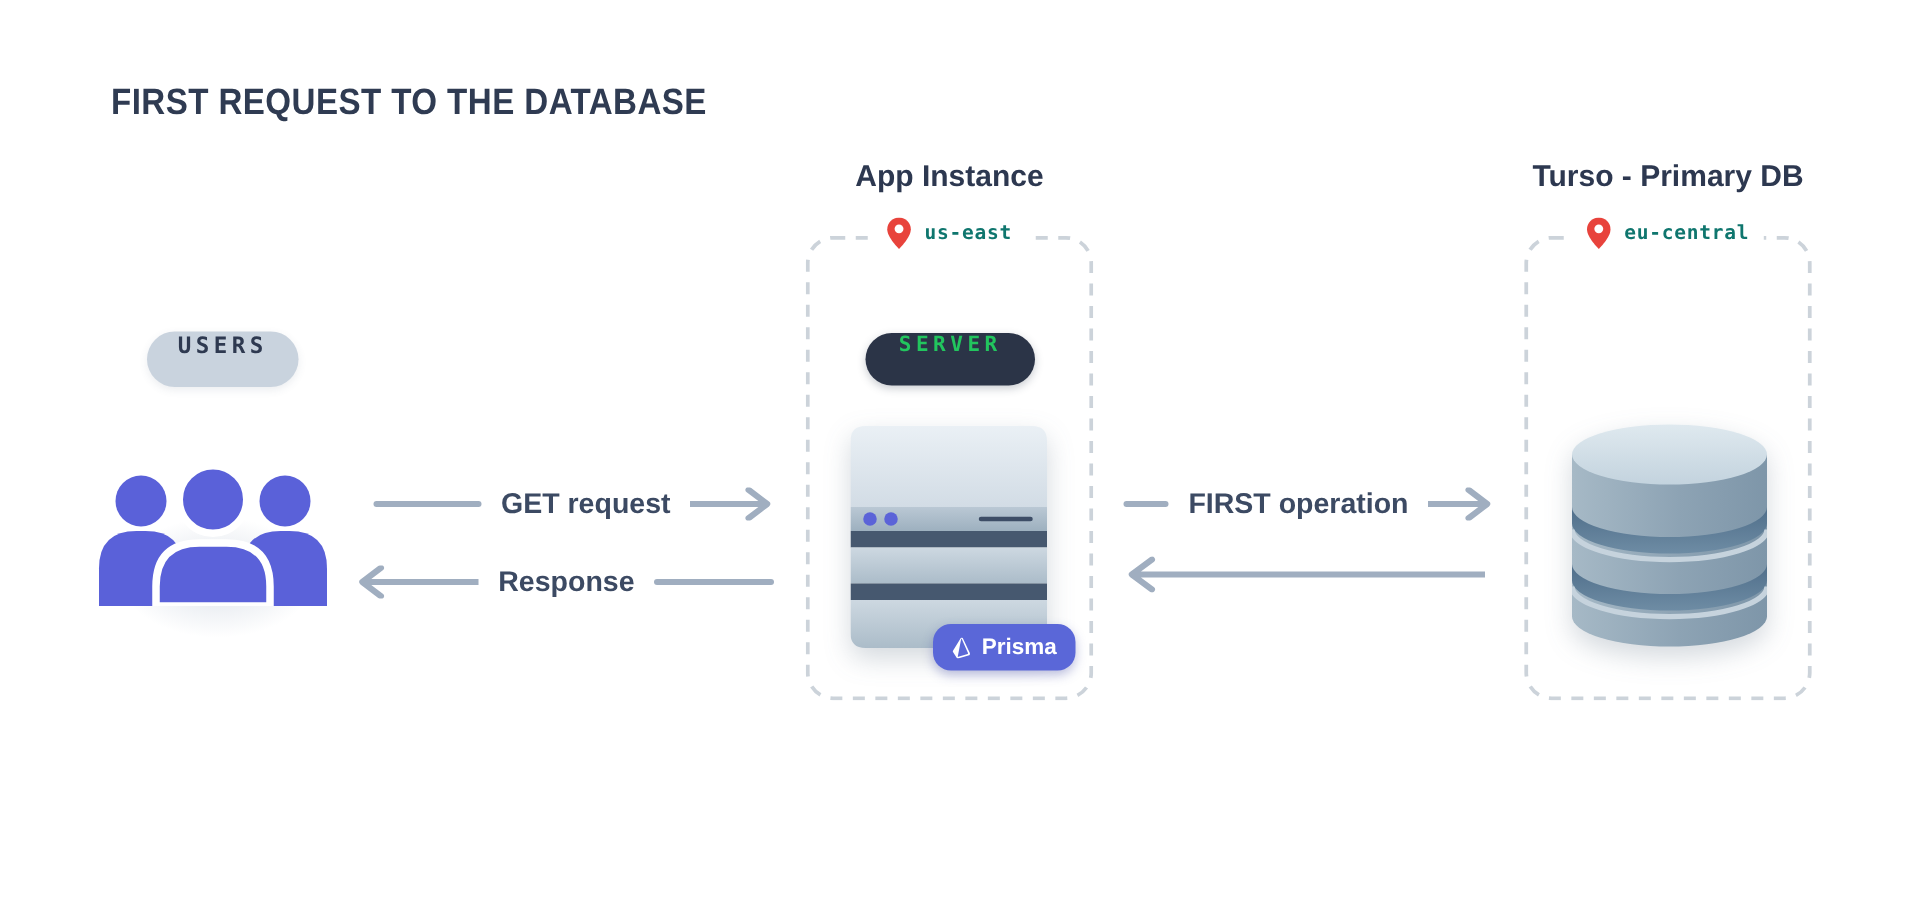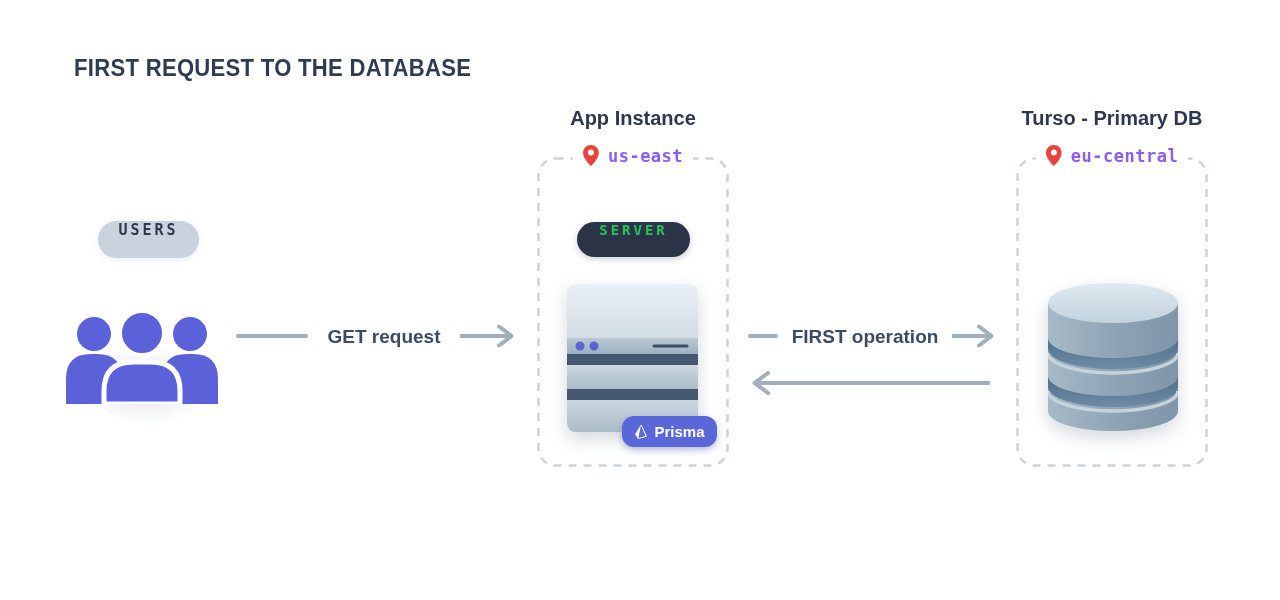--- a/index.html
+++ b/index.html
@@ -52,38 +52,38 @@
   
   .region-box{width:192px;height:310px;top:157px;}
   .app-box{left:537px;}
   .db-box{left:1016px;}
   .region-label{
     position:absolute;top:-14px;left:50%;transform:translateX(-50%);
     background:#ffffff;padding:2px 10px;display:flex;align-items:center;gap:9px;
     white-space:nowrap;
   }
   .region-text{
-    font-family:"DejaVu Sans Mono",monospace;font-weight:bold;font-size:17px;
-    color:#8b5cf6;letter-spacing:.5px;
+    font-family:"DejaVu Sans Mono",monospace;font-weight:bold;font-size:13px;
+    color:#0f766e;letter-spacing:.5px;
   }
 
   .server-icon{left:567px;top:284px;filter:drop-shadow(0 7px 9px rgba(60,80,105,.22));}
   .db-icon{left:1048px;top:281px;filter:drop-shadow(0 7px 9px rgba(60,80,105,.22));}
 
   
   .prisma-badge{
     left:622px;top:416px;width:95px;height:31px;border-radius:12px;
     background:#5a67d8;display:flex;align-items:center;justify-content:center;gap:6px;
     box-shadow:0 3px 7px rgba(60,70,160,.35);
   }
   .prisma-text{color:#ffffff;font-size:15px;font-weight:bold;}
 
   
   .flow-row{
-    display:flex;align-items:center;justify-content:space-between;gap:13px;height:26px;
+    display:flex;align-items:center;justify-content:flex-end;gap:13px;height:26px;
   }
   .flow-line{height:4px;background:#a0aec0;border-radius:2px;flex:none;}
   .flow-label{
     font-size:19px;font-weight:bold;color:#3c4a63;white-space:nowrap;line-height:1;
   }
   .row-get{left:236px;top:323px;width:280px;}
   .row-response{left:236px;top:375px;width:280px;}
   .row-read{left:748px;top:323px;width:248px;}
   .row-return{left:748px;top:371px;width:242px;height:24px;}
   svg{display:block;}
@@ -216,20 +216,27 @@
   </div>
 
   <div class="abs flow-row row-get">
     <div class="flow-line" style="width:72px"></div>
     <span class="flow-label">GET request</span>
     <svg width="56" height="22" viewBox="0 0 56 22">
       <path d="M0 11 H50 M39 1.5 L51.5 11 L39 20.5" fill="none" stroke="#a0aec0" stroke-width="4" stroke-linecap="round" stroke-linejoin="round"></path>
     </svg>
   </div>
 
+  <div class="abs flow-row row-response">
+    <svg width="82" height="22" viewBox="0 0 82 22">
+      <path d="M82 11 H6 M17 1.5 L4.5 11 L17 20.5" fill="none" stroke="#a0aec0" stroke-width="4" stroke-linecap="round" stroke-linejoin="round"></path>
+    </svg>
+    <span class="flow-label">Response</span>
+    <div class="flow-line" style="width:80px"></div>
+  </div>
 
   <div class="abs flow-row row-read">
     <div class="flow-line" style="width:30px"></div>
     <span class="flow-label">FIRST operation</span>
     <svg width="44" height="22" viewBox="0 0 44 22">
       <path d="M0 11 H38 M27 1.5 L39.5 11 L27 20.5" fill="none" stroke="#a0aec0" stroke-width="4" stroke-linecap="round" stroke-linejoin="round"></path>
     </svg>
   </div>
 
   <div class="abs row-return">

